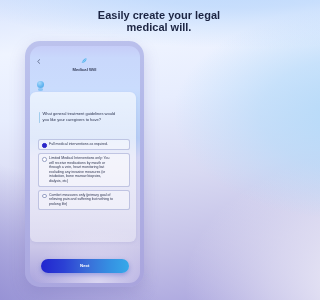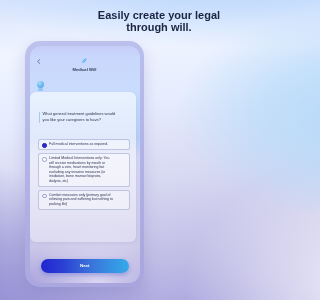--- a/index.html
+++ b/index.html
@@ -97,14 +97,14 @@
             <span class="otx">Comfort measures only (primary goal of relieving pain and suffering but nothing to prolong life)</span>
           </div>
         </div>
   </div>
   <div class="next">Next</div>
  </div>
 </div>
 
 <div class="headline">
   <span>Easily create your legal</span><br>
-  <b>through will.</b>
+  <b>medical will.</b>
 </div>
 
 </body></html>

